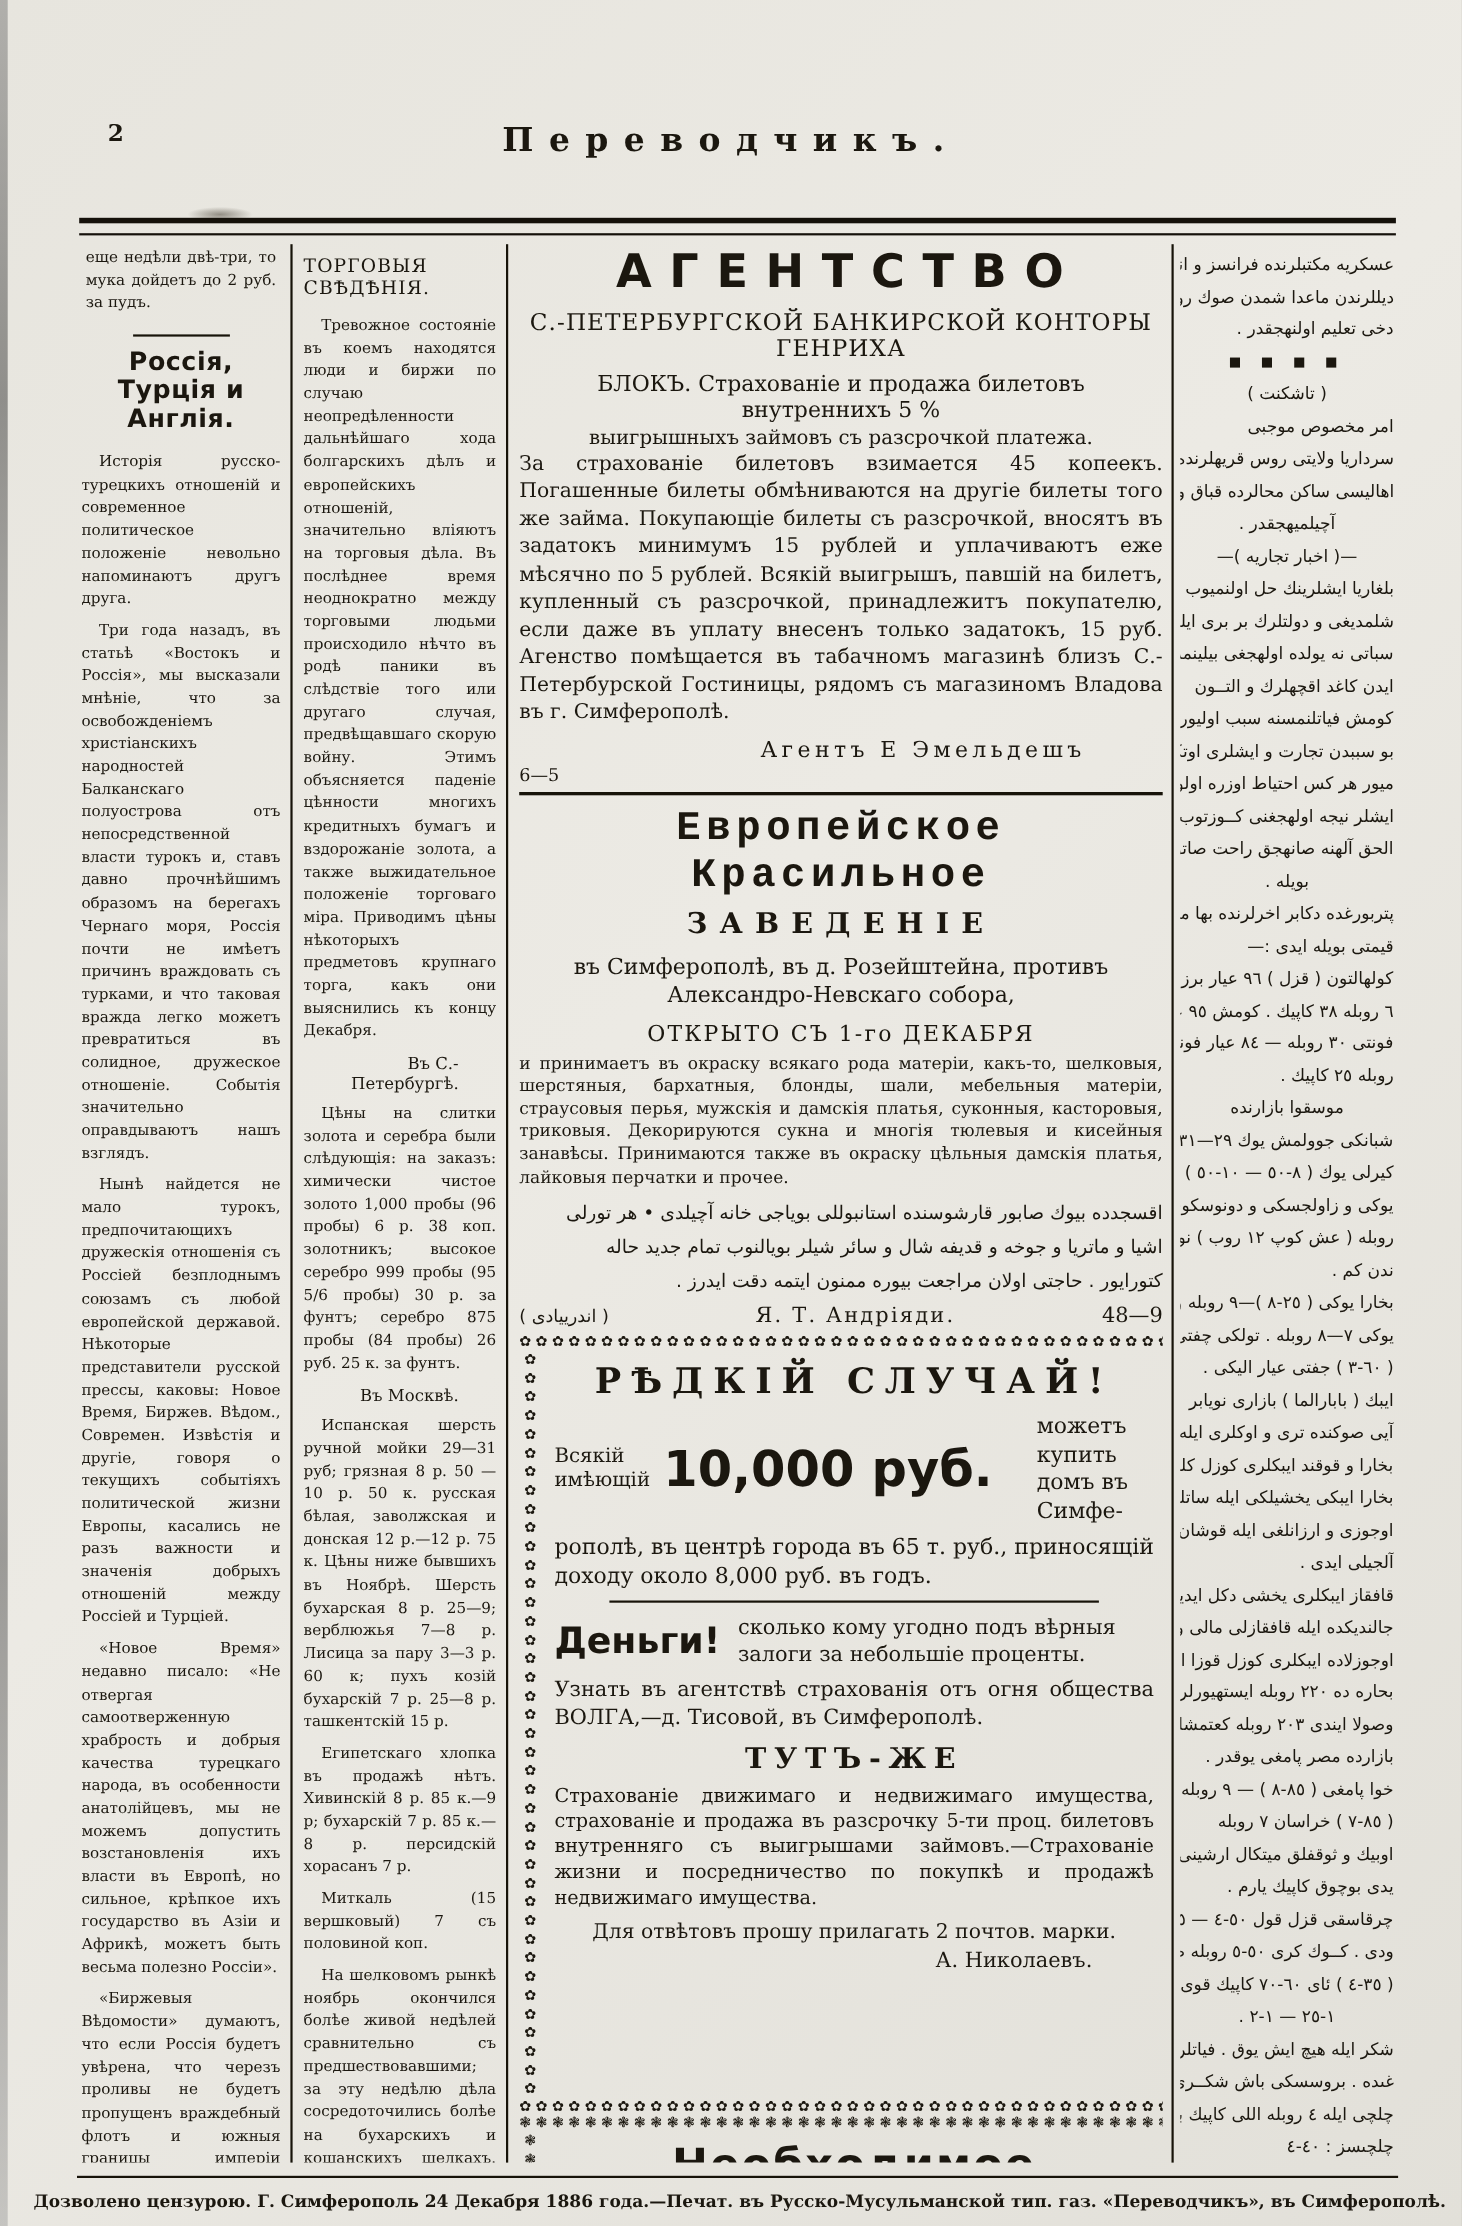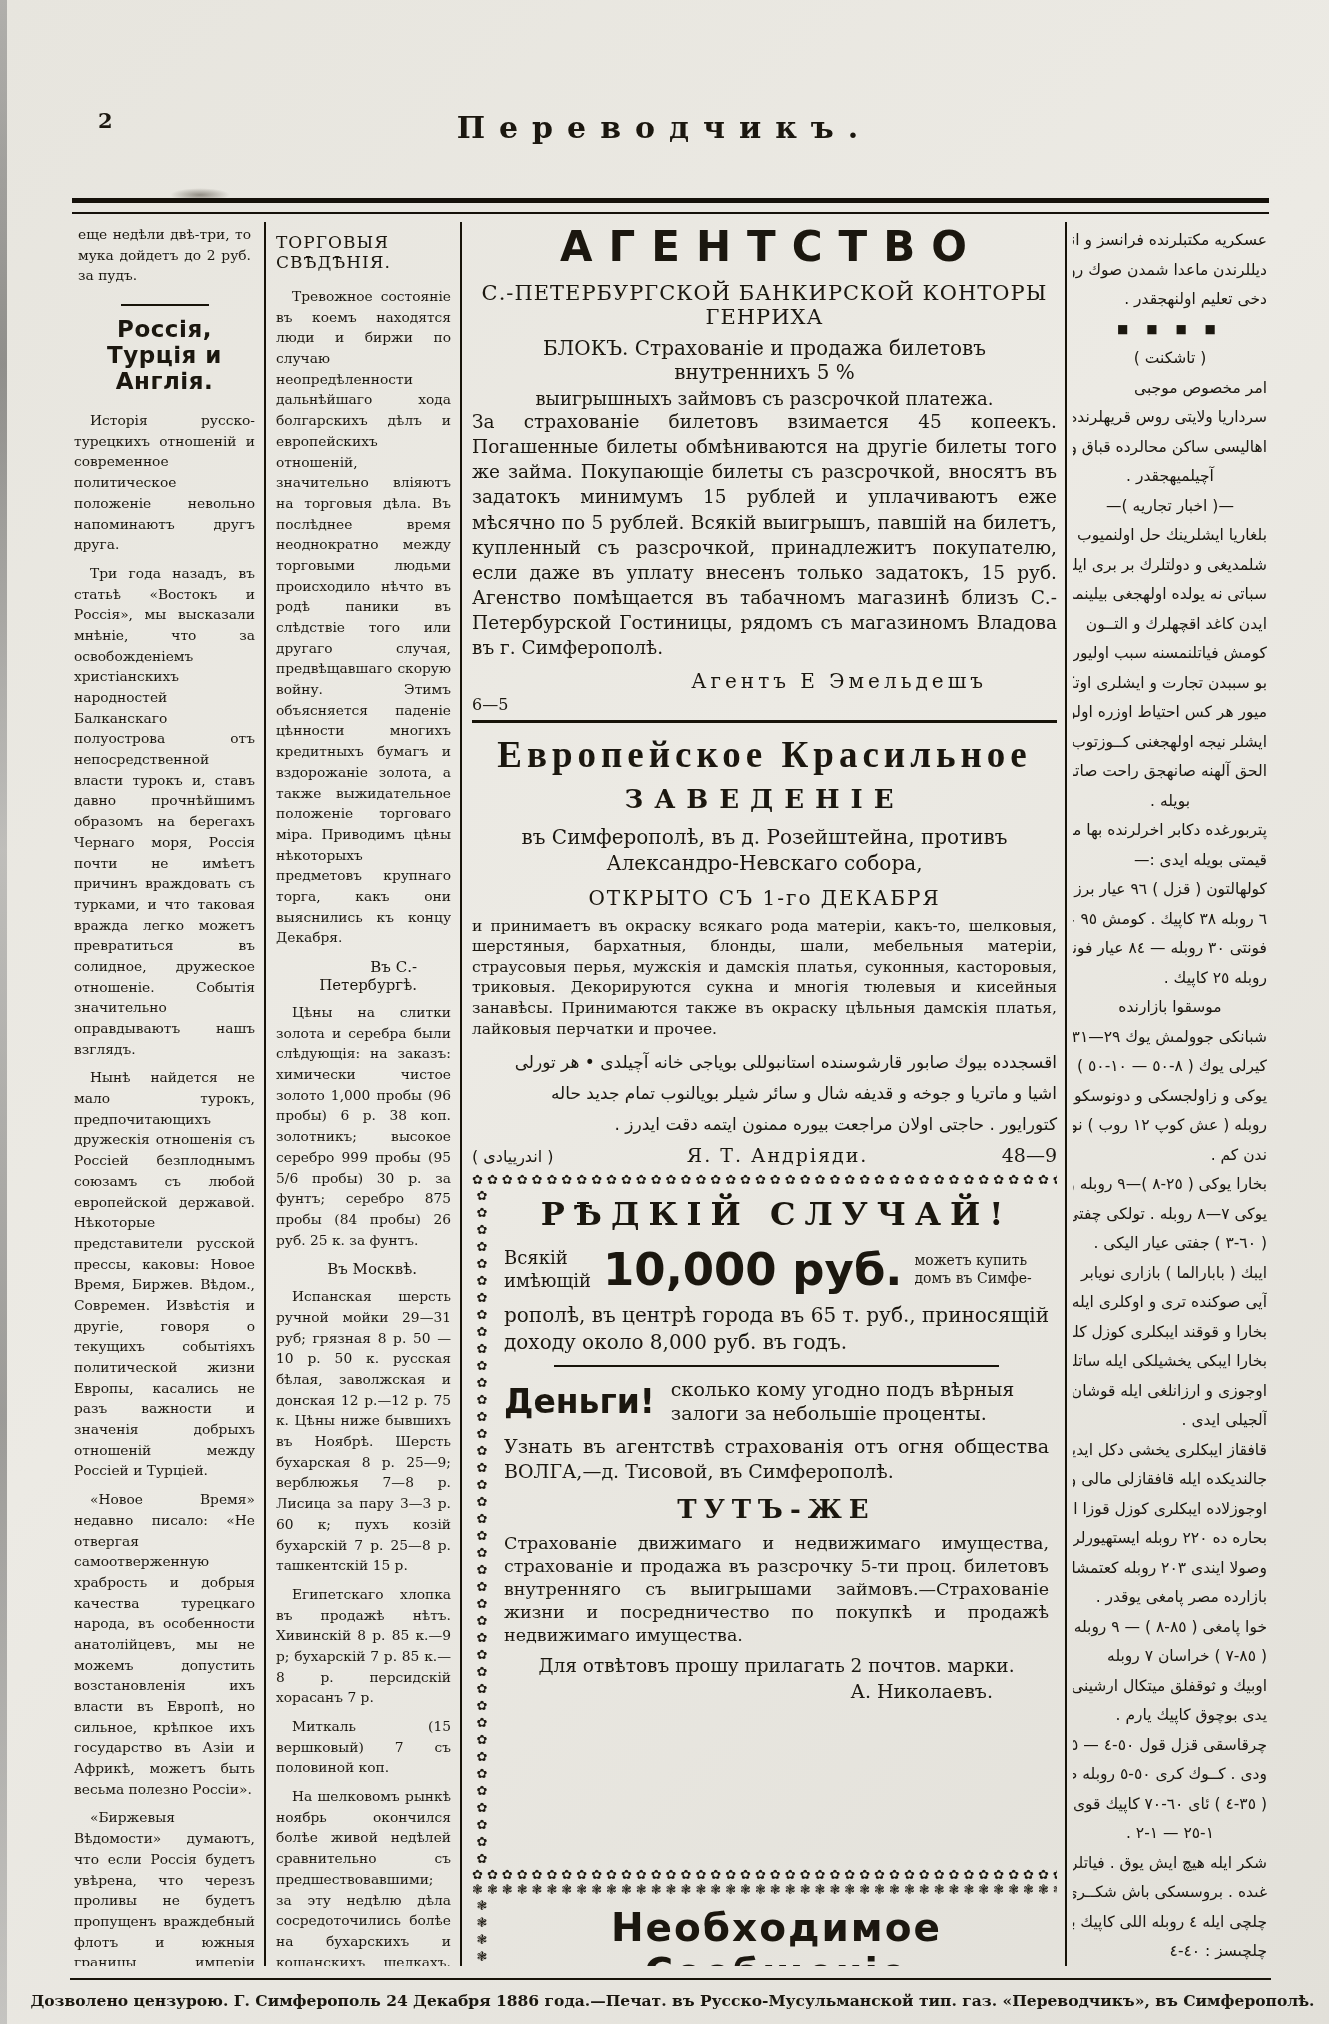--- a/index.html
+++ b/index.html
@@ -34,21 +34,21 @@
   .ag-title{font-family:"DejaVu Sans",sans-serif;font-weight:bold;font-size:42px;
         letter-spacing:16px;text-align:center;padding-left:14px;margin:0 0 10px;}
   .ag-line1{font-size:21px;letter-spacing:1px;text-align:center;margin-bottom:7px;}
   .ag-line2{font-size:20px;text-align:center;margin-bottom:4px;}
   .ag-line3{font-size:18px;text-align:center;margin-bottom:0;}
   .ag-body{font-size:18.5px;line-height:1.36;text-align:justify;}
   .ag-agent{text-align:right;padding-right:70px;font-size:20px;letter-spacing:4px;margin-top:8px;}
   .ag-issue{font-size:16px;margin-top:2px;}
   .ad-rule{border-top:3.5px solid #171309;margin:6px 0 10px;}
   
-  .dye-title{font-family:Liberation Serif, serif;font-weight:bold;font-size:37px;
+  .dye-title{font-family:Liberation Mono, monospace;font-weight:bold;font-size:37px;
         letter-spacing:5px;text-align:center;margin:0 0 8px;}
   .dye-zav{font-weight:bold;font-size:26px;letter-spacing:11px;text-align:center;margin-bottom:10px;}
   .dye-addr{font-size:20px;text-align:center;line-height:1.3;}
   .dye-open{font-size:20px;letter-spacing:2px;text-align:center;margin:10px 0 6px;}
   .dye-body{font-size:15.5px;line-height:1.33;text-align:justify;}
   .ar{direction:rtl;font-family:"DejaVu Sans",sans-serif;}
   .dye-ar{font-size:17px;line-height:31px;text-align:right;margin-top:8px;}
   .dye-sig{display:flex;justify-content:space-between;align-items:baseline;font-size:19px;margin:4px 0 6px;}
   .dye-sig .arb{font-family:"DejaVu Sans",sans-serif;font-size:16px;}
   .dye-sig .nm{letter-spacing:2px;}
@@ -57,21 +57,21 @@
         line-height:15px;white-space:nowrap;overflow:hidden;}
   .frame-row{display:flex;}
   .orn-col{font-family:"DejaVu Sans",sans-serif;width:20px;font-size:13px;line-height:17px;
         word-break:break-all;overflow:hidden;text-align:center;}
   .frame-content{flex:1;padding:4px 8px 6px 12px;min-width:0;}
   
   .rare-head{font-weight:bold;font-size:32px;letter-spacing:9px;text-align:center;margin:4px 0 10px;}
   .rare-row{display:flex;align-items:center;gap:12px;}
   .rare-small{font-size:18px;line-height:1.25;white-space:nowrap;}
   .rare-big{font-family:"DejaVu Sans",sans-serif;font-weight:bold;font-size:45px;white-space:nowrap;}
-  .rare-right{font-size:14px;line-height:1.28;}
+  .rare-right{font-size:20px;line-height:1.28;margin-left:28px;}
   .rare-cont{font-size:20px;line-height:1.32;text-align:justify;margin-top:6px;}
   .rare-rule{border-top:2.5px solid #171309;margin:10px 50px;}
   .money-row{display:flex;gap:16px;align-items:center;}
   .money-big{font-family:"DejaVu Sans",sans-serif;font-weight:bold;font-size:33px;}
   .money-right{font-size:19px;line-height:1.28;}
   .money-find{font-size:19px;line-height:1.32;text-align:justify;margin-top:8px;}
   .tut{font-weight:bold;font-size:26px;letter-spacing:7px;text-align:center;margin:10px 0 8px;}
   .tut-body{font-size:17.5px;line-height:1.32;text-align:justify;}
   .tut-note{font-size:18.5px;text-align:center;margin-top:8px;}
   .tut-sig{text-align:right;padding-right:56px;font-size:19px;margin-top:4px;}

